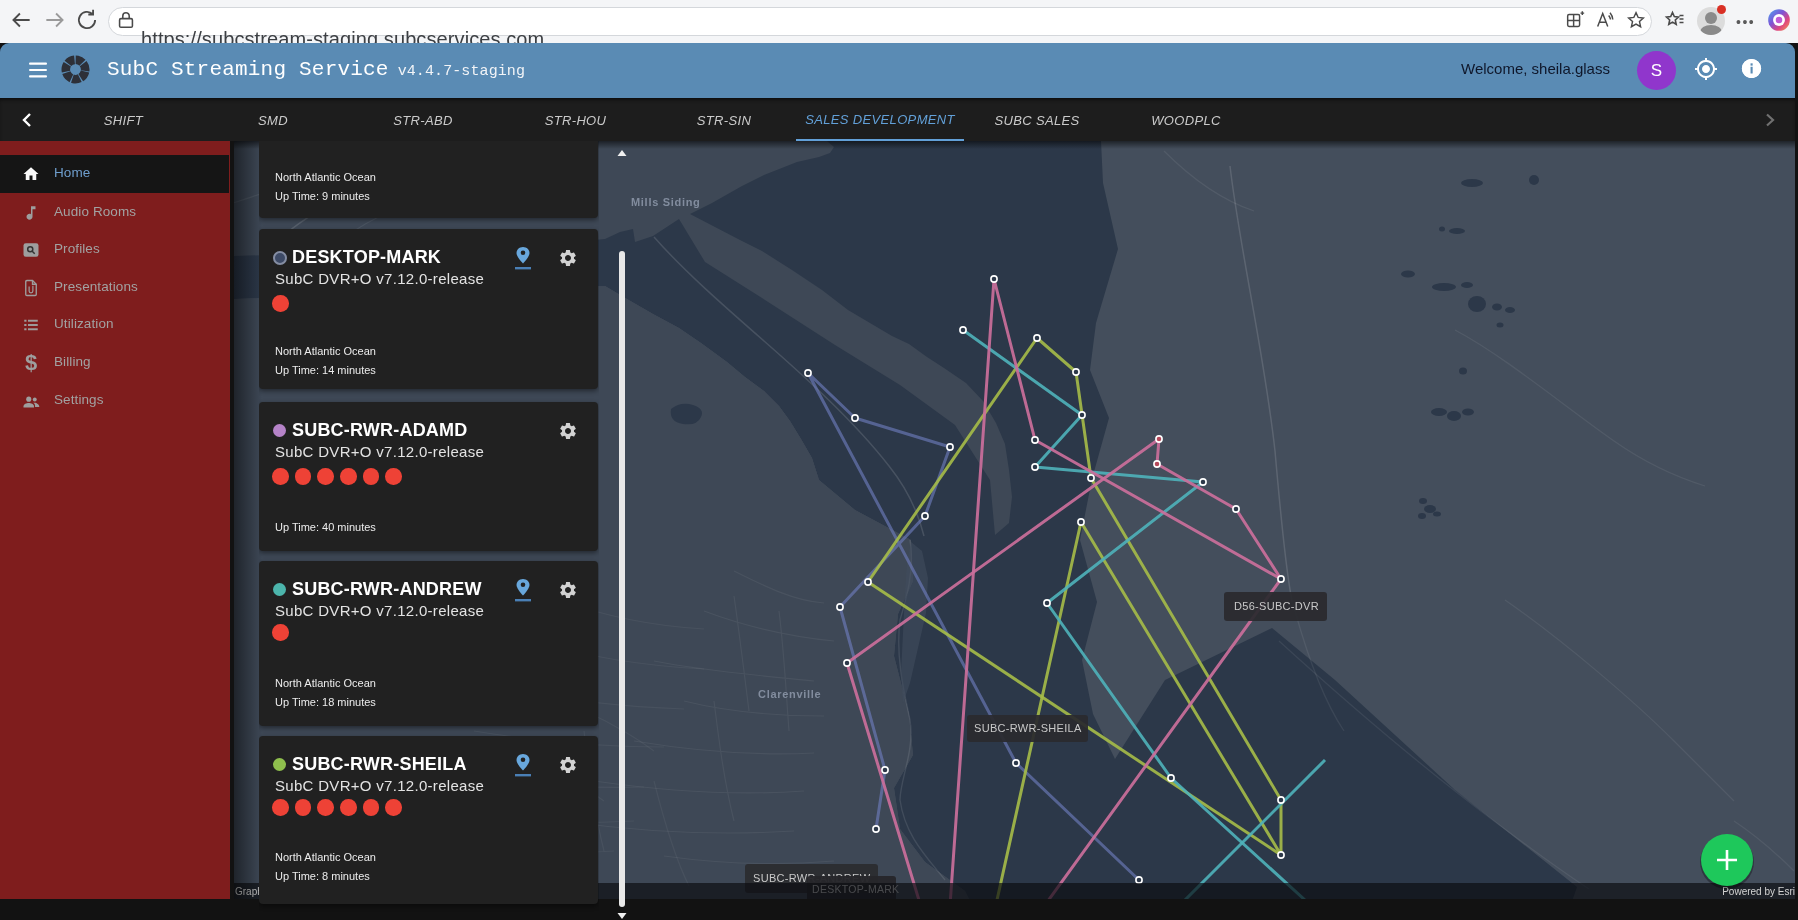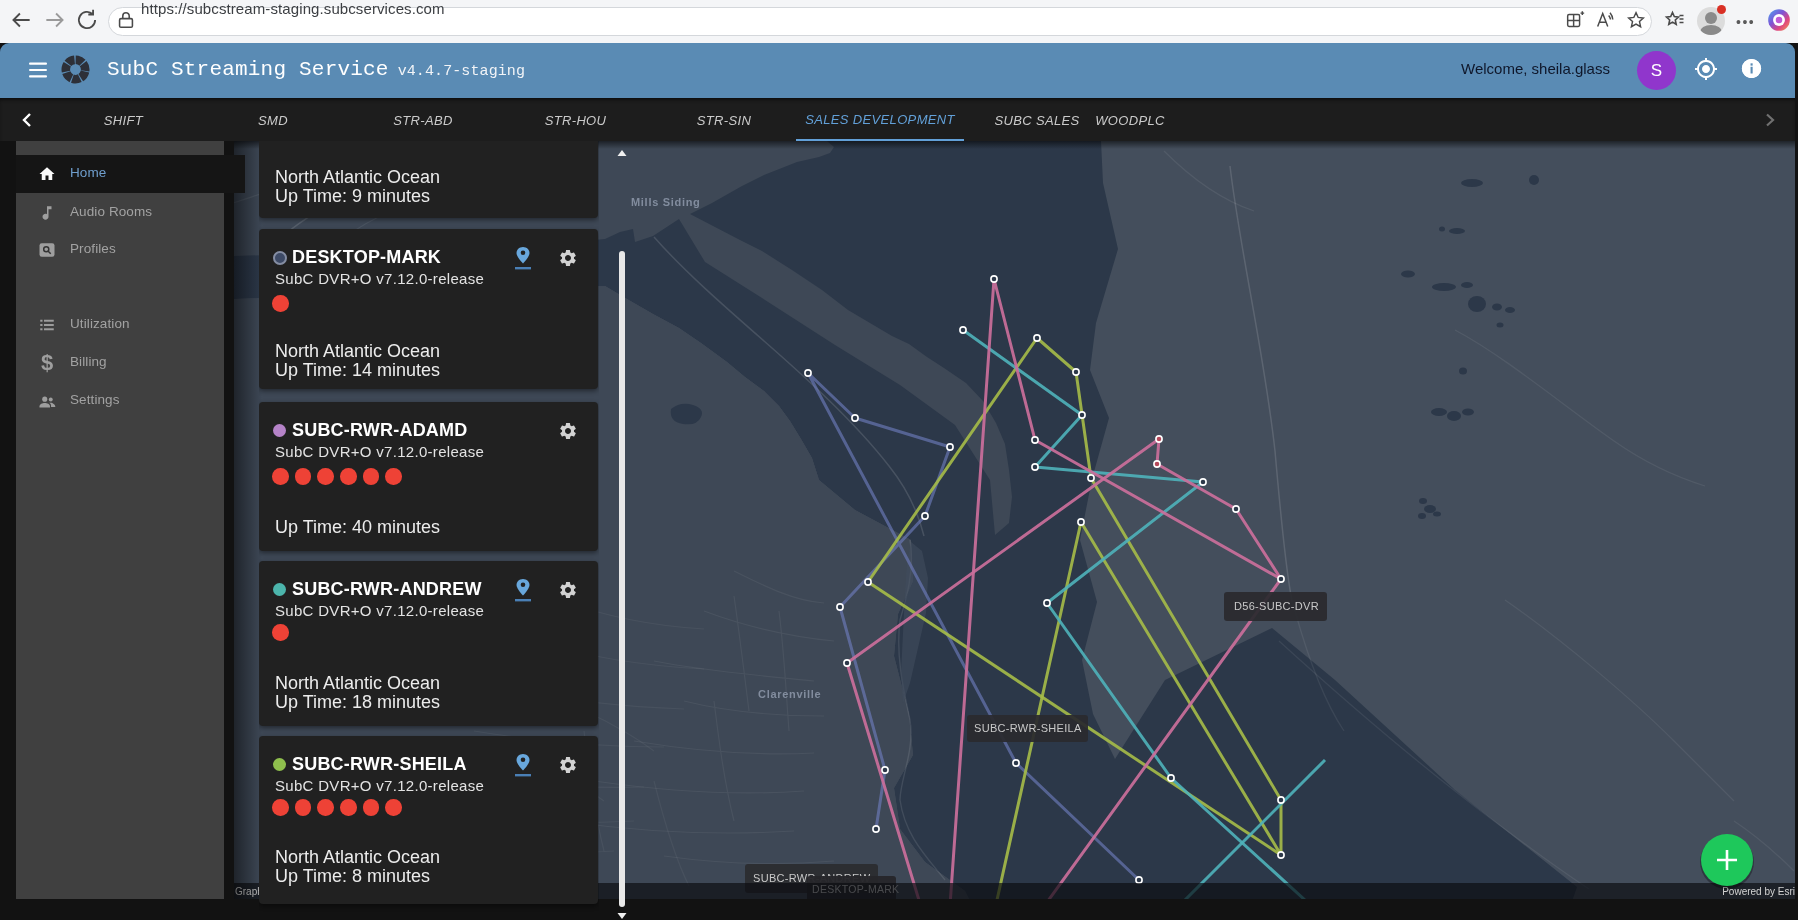--- a/index.html
+++ b/index.html
@@ -5,54 +5,54 @@
   * { margin:0; padding:0; box-sizing:border-box; }
   html,body { width:1798px; height:920px; overflow:hidden; background:#121212;
     font-family:"Liberation Sans", sans-serif; }
   .abs { position:absolute; }
 
   
   #chrome { position:absolute; left:0; top:0; width:1798px; height:43px; background:#f4f5f7; }
   #chrome .navic { position:absolute; top:7px; width:26px; height:26px; color:#4c4c4c; }
   #urlbar { position:absolute; left:108px; top:7px; width:1544px; height:29px; background:#fff;
     border:1px solid #d4d7db; border-radius:15px; }
-  #urltext { position:absolute; left:141px; top:0; font-size:15px; color:#3c3f43; letter-spacing:0.1px; }
+  #urltext { position:absolute; left:141px; top:28px; font-size:20px; color:#3c3f43; letter-spacing:0.1px; }
 
   
   #app { position:absolute; left:0px; top:43px; width:1795px; height:877px; background:#121212;
     border-top-left-radius:9px; border-top-right-radius:9px; overflow:hidden; }
 
   #header { position:absolute; left:0; top:0; width:100%; height:55px; background:#5a8bb4; }
   #title { position:absolute; left:107px; top:15px; font-size:21px; color:#fff; letter-spacing:0.2px;font-family:Liberation Mono, monospace; }
   #ver { font-size:15px; color:#f2f4f7; margin-left:9px; letter-spacing:0.1px; }
   #welcome { position:absolute; left:1461px; top:17px; font-size:15px; color:#0f172a; }
   #avatar { position:absolute; left:1637px; top:7.5px; width:39px; height:39px; border-radius:50%;
     background:#9036cc; color:#fff; font-size:17px; text-align:center; line-height:39px; }
 
   #tabbar { position:absolute; left:0; top:55px; width:100%; height:43px; background:#1d1d1d;
     box-shadow: inset 0 3px 4px -2px rgba(0,0,0,0.8); font-style: italic; }
   .tab { position:absolute; top:0; height:43px; line-height:45px; text-align:center;
     font-size:13px; color:#cbcbcb; letter-spacing:0.35px; }
   .tab.active { color:#62a0d8; border-bottom:2px solid #62a0d8; line-height:44px;}
 
-  #sidebar { position:absolute; left:16px; top:98px; width:208px; height:758px; background:#404040; }
+  #sidebar { position:absolute; left:0; top:98px; width:230px; height:758px; background:#7f1d1d; }
   .srow { position:absolute; left:0; width:229px; height:38px; }
   .srow .ic { position:absolute; left:22px; top:10px; width:18px; height:18px; }
   .srow .lbl { position:absolute; left:54px; top:10px; font-size:13.5px; color:#a2a2a2; letter-spacing:0.1px;}
   .srow.active { background:#151515; }
   .srow.active .lbl { color:#6f9ecd; }
 
   
   #cards { position:absolute; left:259px; top:98px; width:340px; height:779px; overflow:hidden; }
   .card { position:absolute; left:0; width:339px; background:#212121; border-radius:4px;
     box-shadow:0 2px 5px rgba(0,0,0,0.45); }
   .ctitle { position:absolute; left:33px; top:18px; font-size:18px; font-weight:bold; color:#fff; letter-spacing:0.2px; }
   .cdot { position:absolute; left:14px; top:22px; width:13px; height:13px; border-radius:50%; }
   .csub { position:absolute; left:16px; top:41px; font-size:15px; color:#e3e3e3; letter-spacing:0.3px; }
-  .cloc { position:absolute; left:16px; font-size:18px; color:#ececec; line-height:19px; }
+  .cloc { position:absolute; left:16px; font-size:11px; color:#ececec; line-height:19px; }
   .rdots { position:absolute; left:13px; }
   .rdot { display:inline-block; width:16.5px; height:16.5px; border-radius:50%; background:#ee4236; margin-right:6.2px; }
   .gear { position:absolute; left:299px; width:20px; height:20px; }
   .pin  { position:absolute; left:255px; width:18px; height:24px; }
 
   
   #sthumb { position:absolute; left:619px; top:208px; width:6px; height:656px; background:#e8e8e8; border-radius:3px; }
 </style>
 </head>
 <body>
@@ -144,21 +144,21 @@
     <svg class="abs" style="left:20px;top:14px" width="14" height="16" viewBox="0 0 14 16" fill="none" stroke="#fff" stroke-width="2.4">
         <path d="M10 2 L4 8 L10 14"></path>
       </svg>
     <div class="tab" style="left:48px;  width:151px">SHIFT</div>
     <div class="tab" style="left:199px; width:148px">SMD</div>
     <div class="tab" style="left:347px; width:152px">STR-ABD</div>
     <div class="tab" style="left:499px; width:153px">STR-HOU</div>
     <div class="tab" style="left:652px; width:144px">STR-SIN</div>
     <div class="tab active" style="left:796px; width:168px">SALES DEVELOPMENT</div>
     <div class="tab" style="left:964px; width:146px">SUBC SALES</div>
-    <div class="tab" style="left:1054px;width:152px">WOODPLC</div>
+    <div class="tab" style="left:1110px;width:152px">WOODPLC</div>
     <svg class="abs" style="left:1764px;top:15px" width="12" height="14" viewBox="0 0 12 14" fill="none" stroke="#707070" stroke-width="2.2">
         <path d="M3 1.5 L9 7 L3 12.5"></path>
       </svg>
   </div>
 
   <div id="mapwrap" class="abs" style="left:234px;top:98px;width:1737px;height:758px;overflow:hidden">
     <svg width="1566" height="758" viewBox="0 0 1566 758" xmlns="http://www.w3.org/2000/svg" style="position:absolute;left:0;top:0">
 <defs>
 <linearGradient id="topsh" x1="0" y1="0" x2="0" y2="1">
             <stop offset="0" stop-color="rgba(0,0,0,0.55)"></stop>
@@ -285,20 +285,28 @@
       <div class="lbl">Audio Rooms</div>
     </div>
     <div class="srow" style="top:90px">
       <svg class="ic" viewBox="0 0 24 24">
           <rect x="2" y="3" width="20" height="18" rx="3" fill="#9e9e9e"></rect>
           <circle cx="11" cy="11" r="3.4" fill="none" stroke="#333" stroke-width="2"></circle>
           <path d="M13.6 13.6 L17 17" stroke="#333" stroke-width="2"></path>
         </svg>
       <div class="lbl">Profiles</div>
     </div>
+    <div class="srow" style="top:128px">
+      <svg class="ic" viewBox="0 0 24 24" fill="none" stroke="#9e9e9e" stroke-width="1.8">
+          <path d="M14 2 H6.5 A1.5 1.5 0 0 0 5 3.5 v17 A1.5 1.5 0 0 0 6.5 22 h11 A1.5 1.5 0 0 0 19 20.5 V7 Z"></path>
+          <path d="M14 2 V7 H19"></path>
+          <path d="M9.5 10 v6 a2.5 2.5 0 0 0 5 0 v-7" stroke-width="1.6"></path>
+        </svg>
+      <div class="lbl">Presentations</div>
+    </div>
     <div class="srow" style="top:165px">
       <svg class="ic" viewBox="0 0 24 24" fill="#9e9e9e">
           <rect x="3" y="5" width="3" height="2.6"></rect>
           <rect x="8" y="5" width="13" height="2.6"></rect>
           <rect x="3" y="10.7" width="3" height="2.6"></rect>
           <rect x="8" y="10.7" width="13" height="2.6"></rect>
           <rect x="3" y="16.4" width="3" height="2.6"></rect>
           <rect x="8" y="16.4" width="13" height="2.6"></rect>
         </svg>
       <div class="lbl">Utilization</div>

